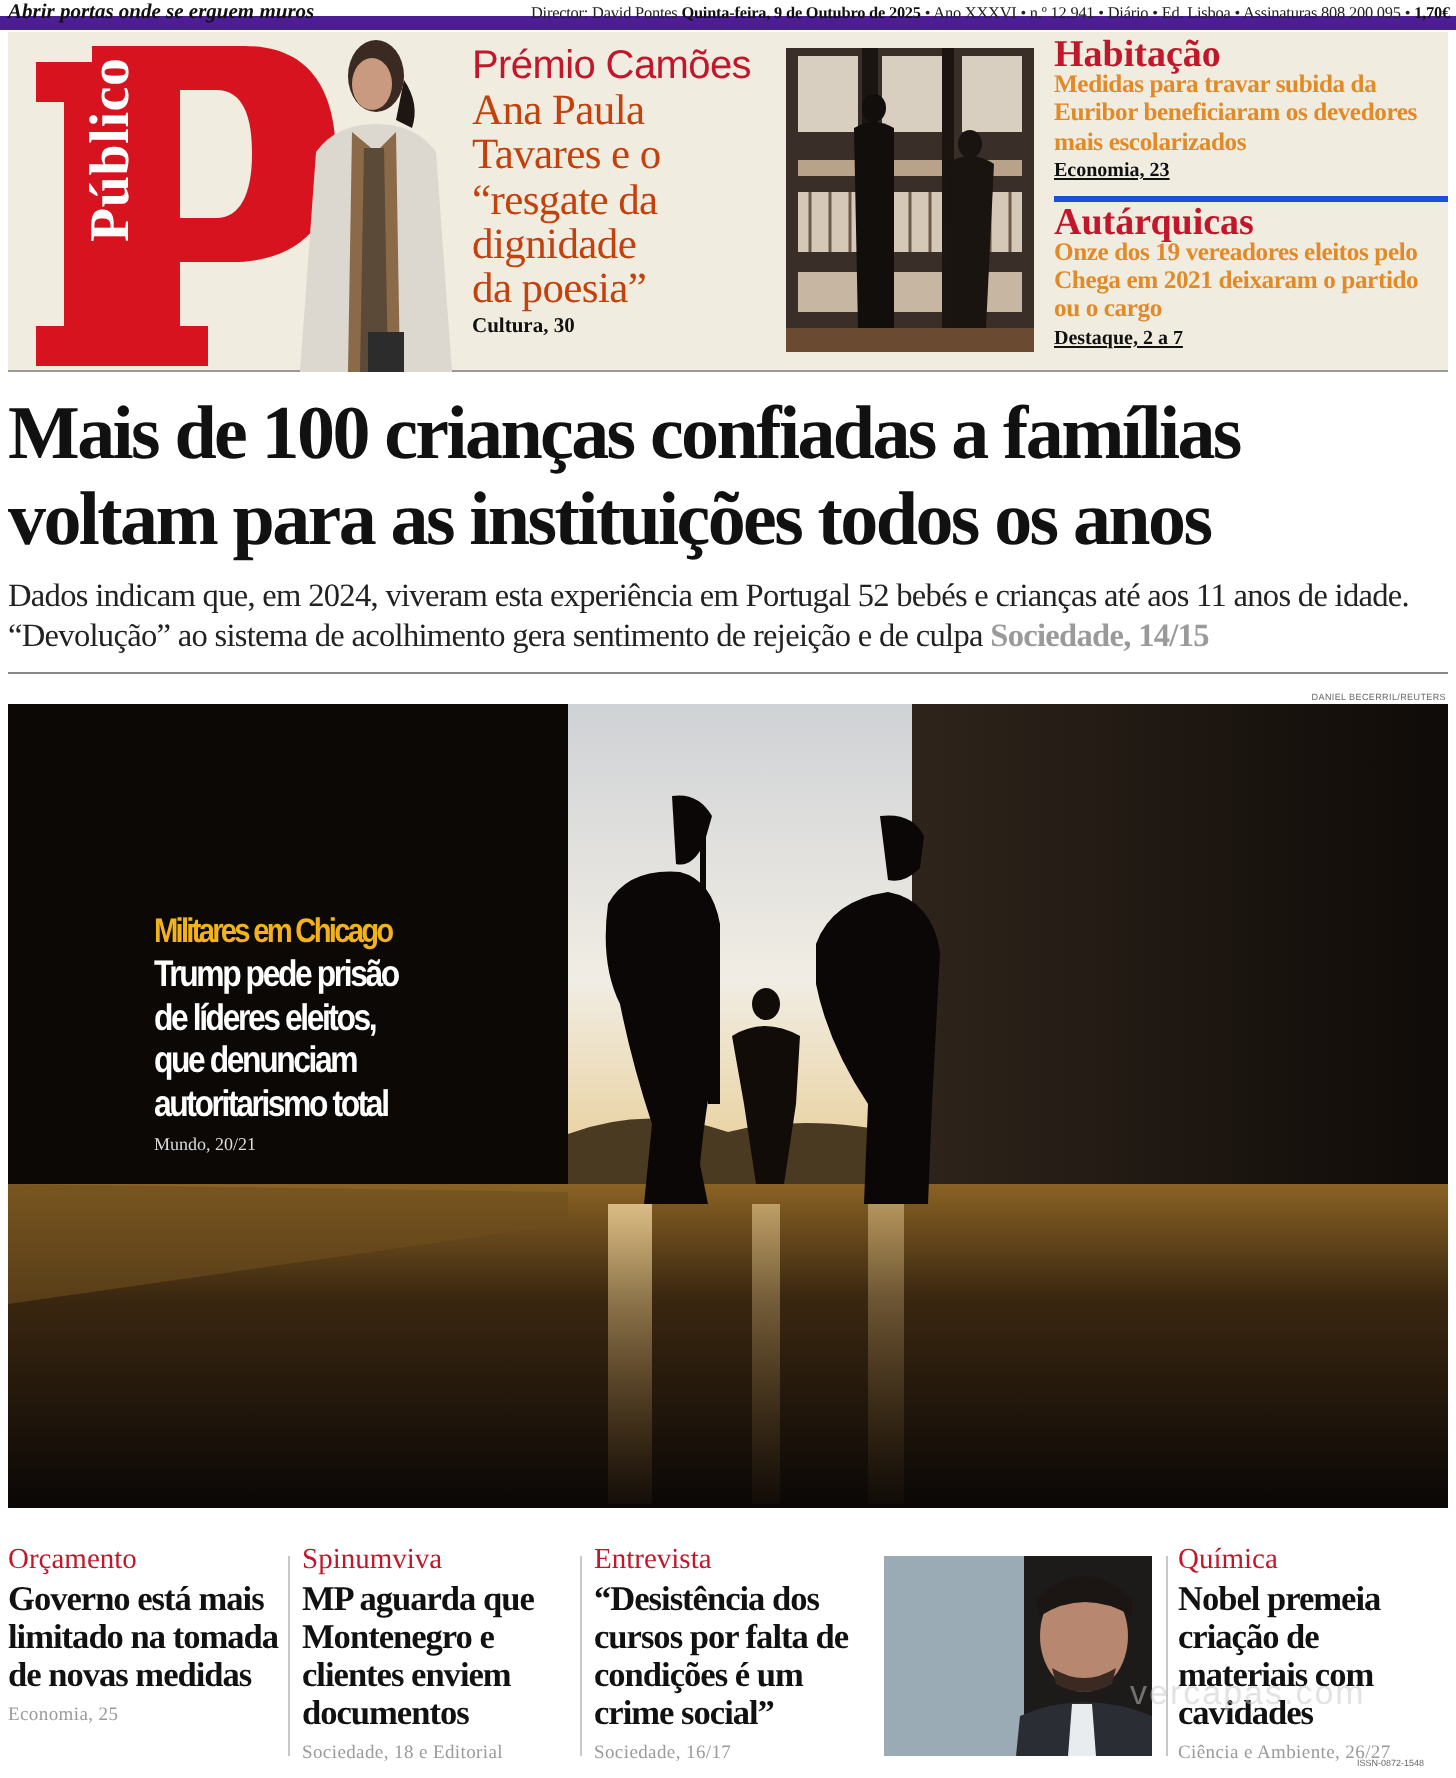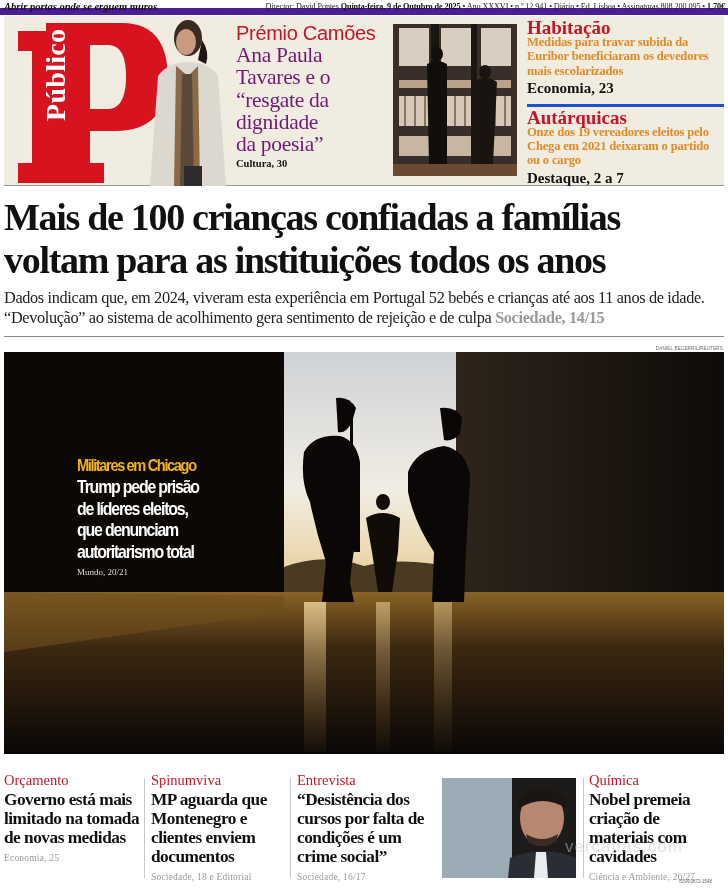--- a/index.html
+++ b/index.html
@@ -14,31 +14,31 @@
 
   
   .band { position: absolute; left: 4px; top: 16px; width: 720px; height: 170px; background: #f1ece0; border-bottom: 1px solid #999; }
   .logo { position: absolute; left: 14px; top: 7px; width: 150px; height: 160px; }
   .logo svg { width: 100%; height: 100%; display: block; }
   .logo-word { position: absolute; left: 22px; top: 98px; transform: rotate(-90deg); transform-origin: left top; font-family: "Liberation Serif", serif; font-weight: bold; font-size: 28px; color: #fff; letter-spacing: 0.3px; white-space: nowrap; }
 
   .photo-poet { position: absolute; left: 140px; top: 0px; width: 86px; height: 170px; }
   .camoes { position: absolute; left: 232px; top: 6px; width: 160px; }
   .camoes .kicker { font-family: Liberation Sans, sans-serif; font-size: 20px; color: #c2172b; line-height: 22px; letter-spacing: -0.3px; white-space: nowrap; }
-  .camoes .head { font-family: "Liberation Serif", serif; font-size: 21.5px; color: #701a75; line-height: 22.3px; letter-spacing: -0.3px; }
+  .camoes .head { font-family: "Liberation Serif", serif; font-size: 21.5px; color: #c2410c; line-height: 22.3px; letter-spacing: -0.3px; }
   .camoes .sec { font-family: "Liberation Serif", serif; font-weight: bold; font-size: 10.5px; color: #111; margin-top: 3px; }
 
   .photo-housing { position: absolute; left: 389px; top: 8px; width: 124px; height: 152px; background: #2b2420; overflow: hidden; }
 
   .side { position: absolute; left: 523px; top: 5px; width: 197px; }
   .side .item { padding-bottom: 5px; }
   .side .item + .item { border-top: 3px solid #1d4ed8; padding-top: 4px; margin-top: 2px; }
   .side .kicker { font-family: "Liberation Serif", serif; font-weight: bold; font-size: 19px; color: #c2172b; line-height: 14px; }
   .side .head { font-family: "Liberation Serif", serif; font-weight: bold; font-size: 12.6px; color: #e08a28; line-height: 14.3px; letter-spacing: -0.2px; }
-  .side .sec { font-family: "Liberation Serif", serif; font-weight: bold; font-size: 15px; color: #111; margin-top: 2px; }
+  .side .sec { font-family: "Liberation Serif", serif; font-weight: bold; font-size: 10px; color: #111; margin-top: 2px; text-decoration: underline; }
 
   
   .main-head { position: absolute; left: 4px; top: 196px; width: 724px; font-family: "Liberation Serif", serif; font-weight: bold; font-size: 38px; line-height: 43px; letter-spacing: -1.3px; color: #111; }
   .main-lead { position: absolute; left: 4px; top: 288px; width: 724px; font-family: "Liberation Serif", serif; font-size: 16.3px; line-height: 20px; color: #222; letter-spacing: -0.35px; }
   .main-lead .sec { color: #9a9a9a; font-weight: bold; }
   .rule1 { position: absolute; left: 4px; top: 336px; width: 720px; height: 1px; background: #888; }
   .credit { position: absolute; right: 5px; top: 346px; font-family: "Liberation Sans", sans-serif; font-size: 4.5px; color: #666; letter-spacing: 0.2px; }
 
   
   .hero { position: absolute; left: 4px; top: 352px; width: 720px; height: 402px; background: #0c0806; overflow: hidden; }

